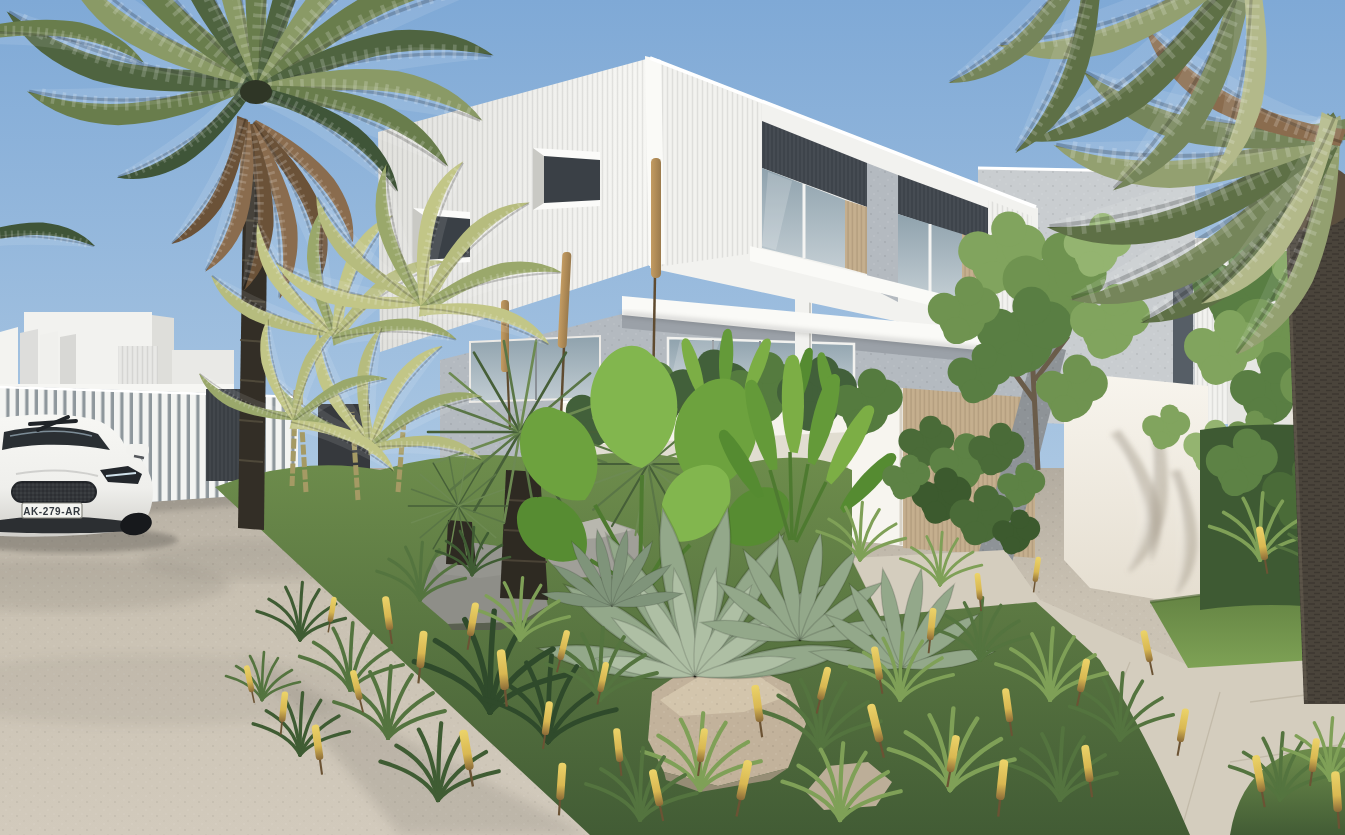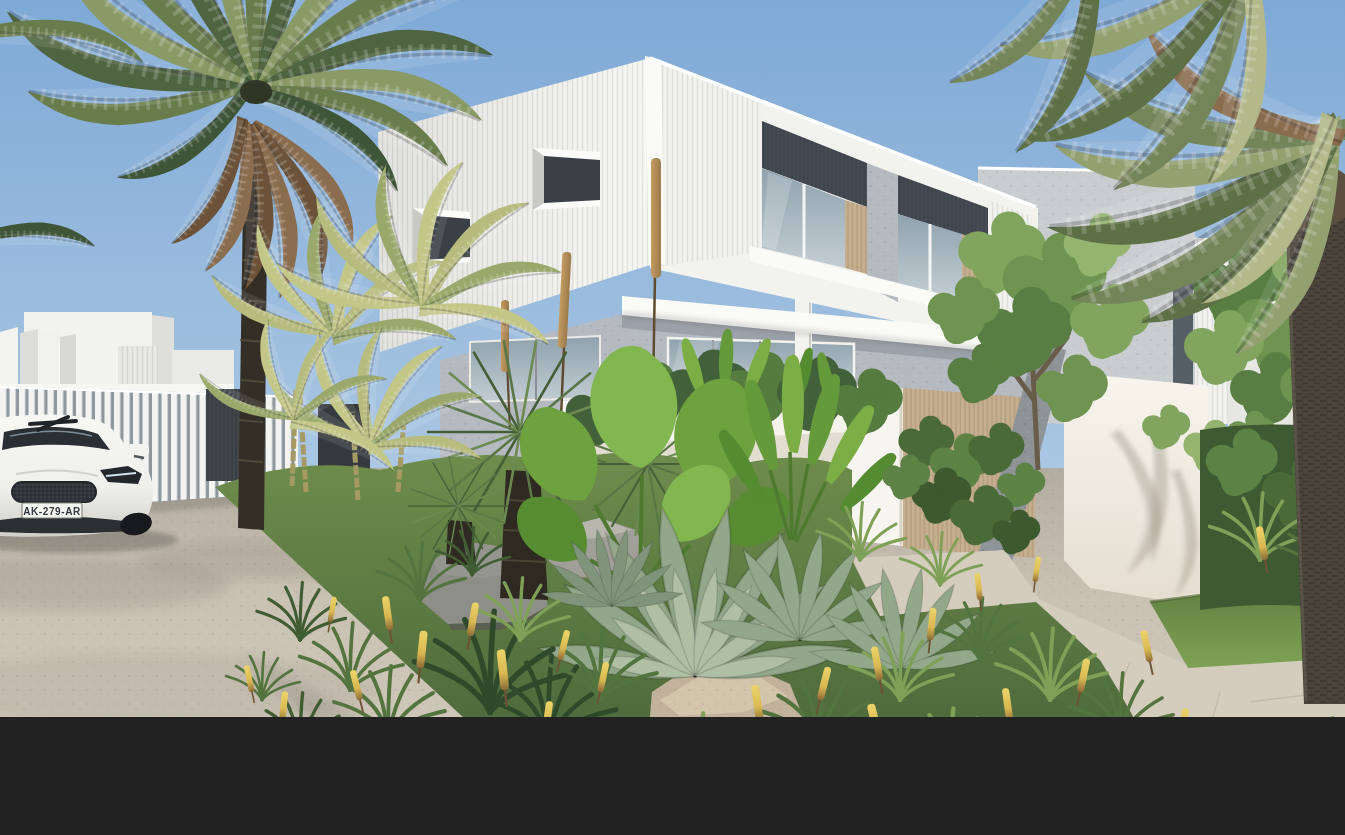--- a/index.html
+++ b/index.html
@@ -1,16 +1,16 @@
 <!DOCTYPE html>
 <html style="--c-sky-top: #7fa9d6; --c-sky-mid: #a9c6e2; --c-sky-horizon: #d6e4ef; --c-cladding: #f2f2ef; --c-cladding-shade: #dededa; --c-fascia: #fafaf7; --c-charcoal: #3e444b; --c-timber: #c5af8e; --c-glass-top: #8fa2ad; --c-glass-bottom: #c2cdd3; --c-concrete: #b4bac0; --c-concrete-dark: #9ba1a8; --c-module-grey: #c9cdd0; --c-fence-white: #f3f4f2; --c-fence-shadow: #8e979c; --c-gate-dark: #3a3f44; --c-wall-white: #f6f3ec; --c-road: #c9c1b2; --c-road-far: #b3aca0; --c-path: #d4cdbe; --c-lawn: #7ea255; --c-lawn-dark: #5e7c3f; --c-bed-light: #6e8d4c; --c-bed-dark: #425c35; --c-palm-green: #5e7346; --c-palm-light: #93a070; --c-palm-dead: #8a6c4e; --c-golden-palm: #c2c687; --c-trunk-dark: #332e26; --c-trunk-fiber: #4c453b; --c-spike-yellow: #d9b852; --c-poker-brown: #9a7a4c; --c-rock-grey: #8e8e88; --c-rock-beige: #c2b29b; --c-agave: #93a88a; --c-car-white: #efefec; --c-car-glass: #2a2f33; --c-plate-bg: #f4f4f0; --c-plate-text: #343a40;"><head>
 <meta charset="utf-8">
 <style>
   html,body{margin:0;padding:0;background:#222;}
-  .stage{position:relative;width:1345px;height:717px;overflow:hidden;font-family:"Liberation Sans",sans-serif;}
+  .stage{position:relative;width:1345px;height:835px;overflow:hidden;font-family:"Liberation Sans",sans-serif;}
   .stage svg{position:absolute;inset:0;display:block;}
 
   
   .sky0{stop-color:var(--c-sky-top,#7fa9d6);} .sky1{stop-color:var(--c-sky-mid,#a9c6e2);} .sky2{stop-color:var(--c-sky-horizon,#d6e4ef);}
   .c-clad{fill:var(--c-cladding,#f2f2ef);} .c-clad-sh{fill:var(--c-cladding-shade,#dededa);}
   .c-fascia{fill:var(--c-fascia,#fafaf7);}
   .c-char{fill:var(--c-charcoal,#3e444b);}
   .c-timber{fill:var(--c-timber,#c5af8e);}
   .c-conc{fill:var(--c-concrete,#b4bac0);} .c-conc-d{fill:var(--c-concrete-dark,#9ba1a8);} .c-mod{fill:var(--c-module-grey,#c9cdd0);} .c-fence-bg{fill:var(--c-fence-shadow,#8e979c);} .c-gate{fill:var(--c-gate-dark,#3a3f44);}
   .c-wallw{fill:var(--c-wall-white,#f6f3ec);}

